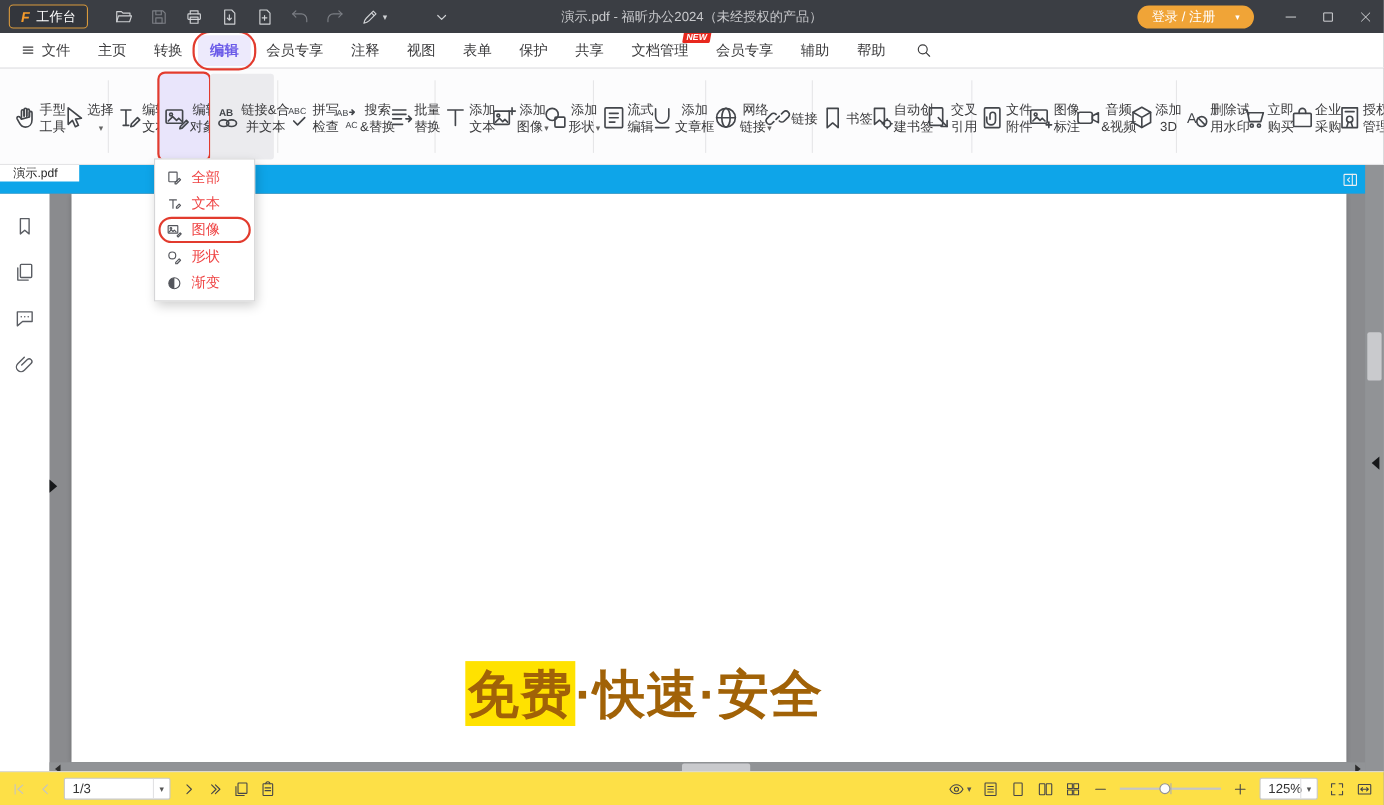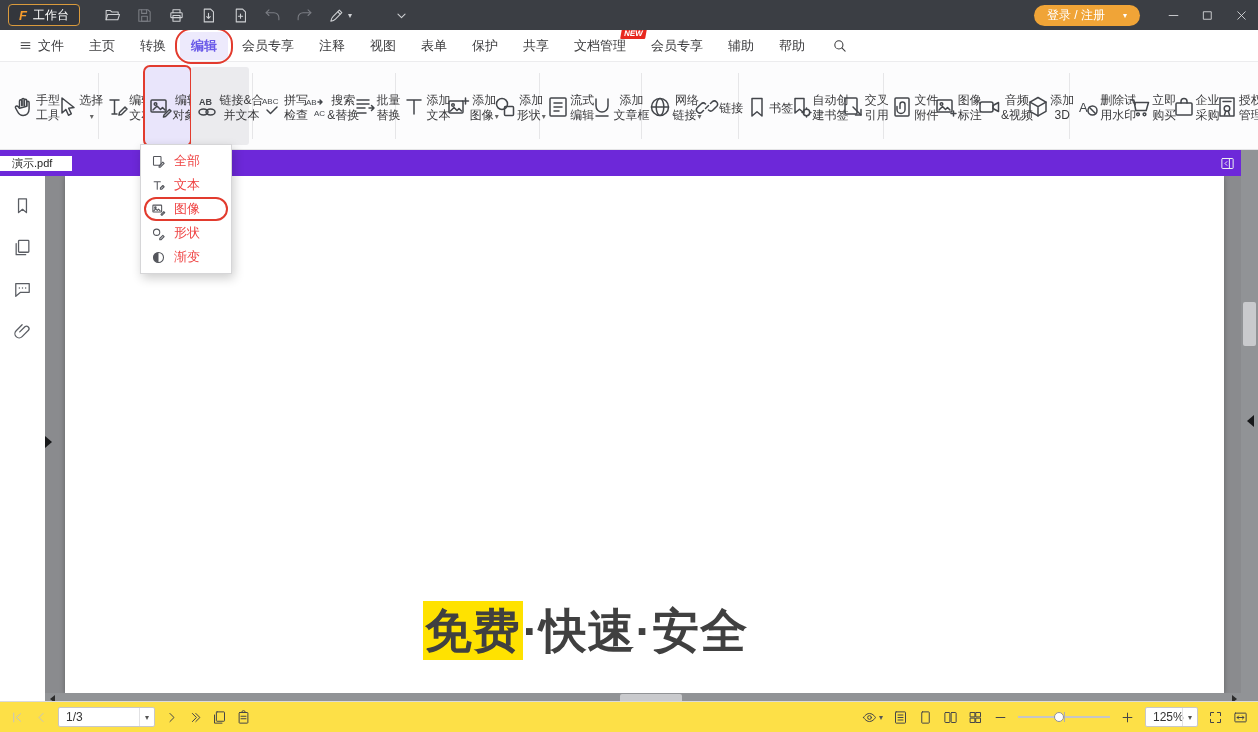--- a/index.html
+++ b/index.html
@@ -43,32 +43,32 @@
   .annotated-box::after{content:"";position:absolute;inset:-2px -1px;border:2px solid var(--annotation-red);border-radius:7px;pointer-events:none}
   .rsep{width:1px;background:#e6e6e8;margin:6px 3px;align-self:stretch}
 
   
   .edit-dropdown{position:absolute;left:140px;top:144px;width:92px;background:#fff;border:1px solid #d6d6d8;box-shadow:2px 4px 10px rgba(0,0,0,.2);padding:4px 0;z-index:60}
   .dd-item{position:relative;height:24px;display:flex;align-items:center;gap:8px;padding:0 10px;font-size:13px;color:#ef4444}
   .dd-item .dicon{color:#54565c;display:flex;align-items:center}
   .dd-item.annotated::after{content:"";position:absolute;inset:0 3px;border:2px solid var(--annotation-red);border-radius:12px;pointer-events:none}
 
   
-  .tabstrip{position:absolute;top:150px;left:0;right:17px;height:26px;background:#6d28d9;display:flex;align-items:center;z-index:3}
+  .tabstrip{position:absolute;top:150px;left:0;right:17px;height:26px;background:#0ea5e9;display:flex;align-items:flex-start;z-index:3}
   .doc-tab{background:#fff;display:flex;align-items:center;padding:0 12px;font-size:11px;color:#1f1f1f;min-width:72px}
   .panel-toggle{margin-left:auto;align-self:center;margin-right:6px;color:#eceff1;display:flex;align-items:center}
 
   
   .side-panel{position:absolute;top:176px;left:0;width:45px;bottom:27px;background:#fff;display:flex;flex-direction:column;align-items:center;padding-top:20px;gap:23px;z-index:2}
   .side-item{color:#5a5d63;display:flex}
 
   
   .canvas{position:absolute;top:176px;left:45px;right:17px;bottom:39px;background:#8a8b8e;overflow:hidden;z-index:1}
   .pdf-page{position:absolute;top:0;left:20px;right:17px;bottom:0;background:#fff;box-shadow:0 1px 5px rgba(0,0,0,.3)}
-  .page-heading{position:absolute;top:424px;left:0;right:118px;text-align:center;font-size:47px;font-weight:700;color:#404040;letter-spacing:1px;white-space:nowrap}
+  .page-heading{position:absolute;top:424px;left:0;right:118px;text-align:center;font-size:47px;font-weight:700;color:#a16207;letter-spacing:1px;white-space:nowrap}
   .hl{background:var(--highlight-yellow);padding:3px 2px}
 
   
   .hscroll{position:absolute;left:45px;right:17px;bottom:27px;height:12px;background:#919396;display:flex;align-items:center;z-index:2}
   .hs-arrow{width:14px;display:flex;justify-content:center;align-items:center}
   .hs-track{flex:1;height:100%;position:relative}
   .hs-thumb{position:absolute;left:48%;width:62px;top:1px;bottom:1px;background:#c9cacd;border-radius:2px}
   .vscroll{position:absolute;top:150px;right:0;width:17px;bottom:27px;background:#919396;z-index:2}
   .vs-thumb{position:absolute;left:2px;right:2px;top:152px;height:44px;background:#c9cacd;border-radius:2px}
   .tri-r{width:0;height:0;border-top:4px solid transparent;border-bottom:4px solid transparent;border-left:5px solid #2b2b2b}
@@ -170,20 +170,21 @@
         <span class="tcaret" data-name="caret-down-icon">▾</span>
       </div>
       <div class="tbtn gap" data-name="collapse-toolbar-button">
         <span data-name="chevron-down-icon" style="display: flex;">
           <svg viewBox="0 0 24 24" width="17" height="17" fill="none" stroke="currentColor" stroke-width="1.5" stroke-linecap="round" stroke-linejoin="round">
             <path d="M7 10l5 5 5-5"></path>
           </svg>
         </span>
       </div>
     </div>
+  <div class="tbar-title" data-name="window-title">演示.pdf - 福昕办公2024（未经授权的产品）</div>
   <div class="tbar-right" data-name="titlebar-right">
     <div class="login-btn" data-name="login-button">
       <span data-name="login-label">登录 / 注册</span>
       <span class="lcaret" data-name="caret-down-icon">▾</span>
     </div>
     <div id="winControls" style="display:flex;height:100%" data-name="window-controls">
         <div class="win-btn" data-name="minimize-button">
           <span data-name="minimize-icon" style="display: flex;">
             <svg viewBox="0 0 24 24" width="15" height="15" fill="none" stroke="currentColor" stroke-width="1.3" stroke-linecap="round" stroke-linejoin="round">
               <path d="M5 12h14"></path>

